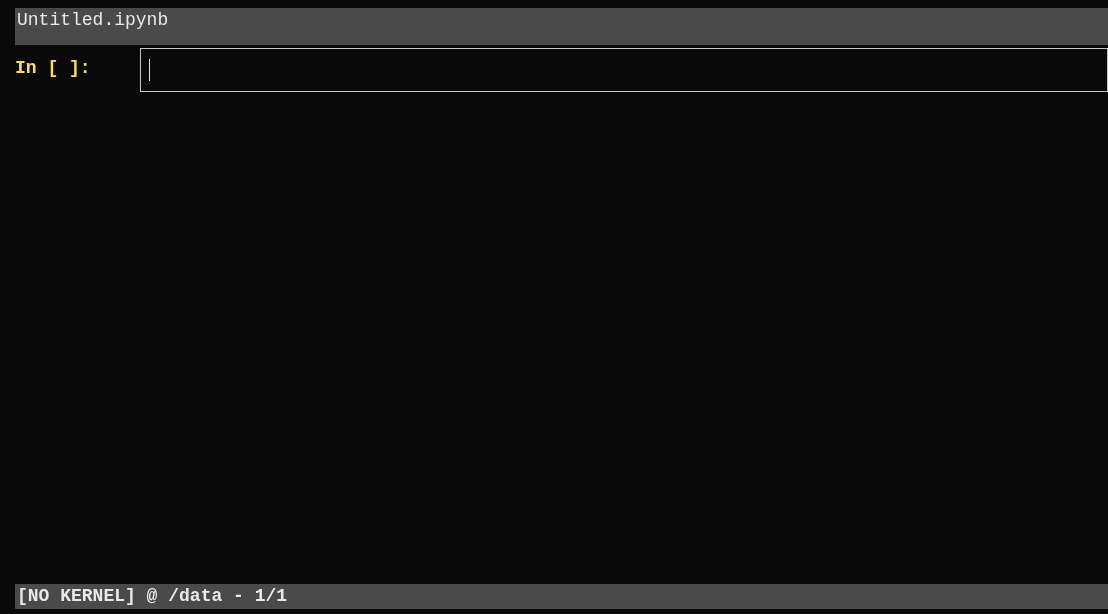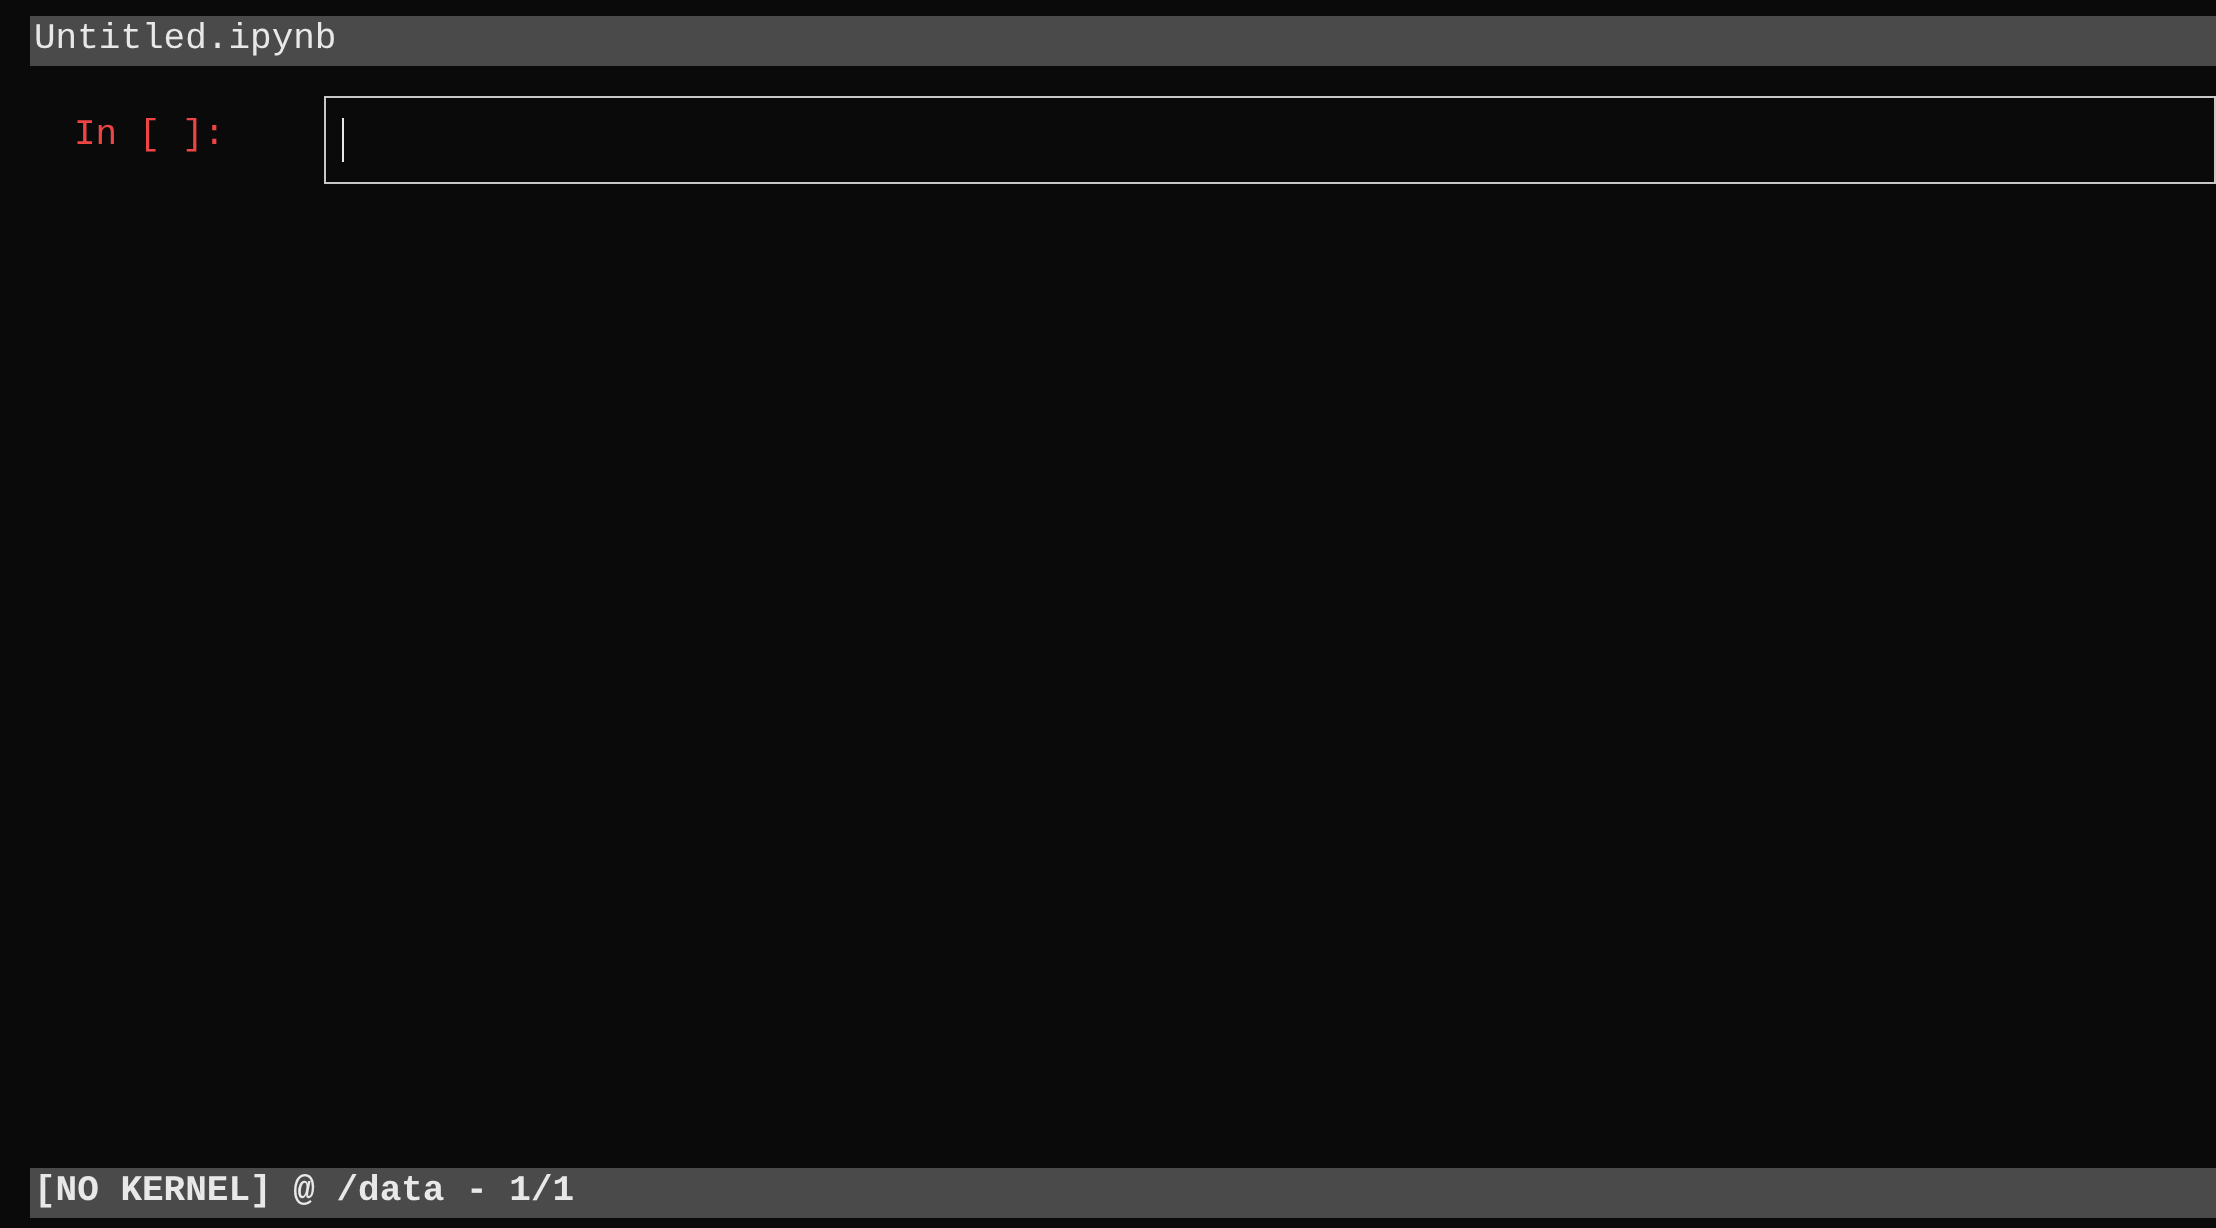--- a/index.html
+++ b/index.html
@@ -14,43 +14,42 @@
       font-family: 'Consolas', 'Monaco', 'Courier New', monospace;
       font-size: 18px;
       overflow: hidden;
       position: relative;
     }
     .top-bar {
       position: absolute;
       top: 8px;
       left: 15px;
       right: 0;
-      height: 25px;
+      height: 37px;
       background: #4a4a4a;
       color: #e8e8e8;
       padding-left: 2px;
       line-height: 25px;
       font-weight: 500;
     }
     .cell-row {
       position: absolute;
       top: 48px;
       left: 15px;
       right: 0;
       display: flex;
       align-items: flex-start;
       gap: 0;
     }
     .prompt {
-      color: #ef4444;
+      color: #fde047;
       width: 125px;
       padding-top: 10px;
       white-space: pre;
-      font-weight: 400;
-      margin-left: 22px;
+      font-weight: 700;
     }
     .cell-input-wrapper {
       flex: 1;
       border: 1px solid #c8c8c8;
       background: #0a0a0a;
       min-height: 44px;
       padding: 10px 8px;
       display: flex;
       align-items: flex-start;
     }

